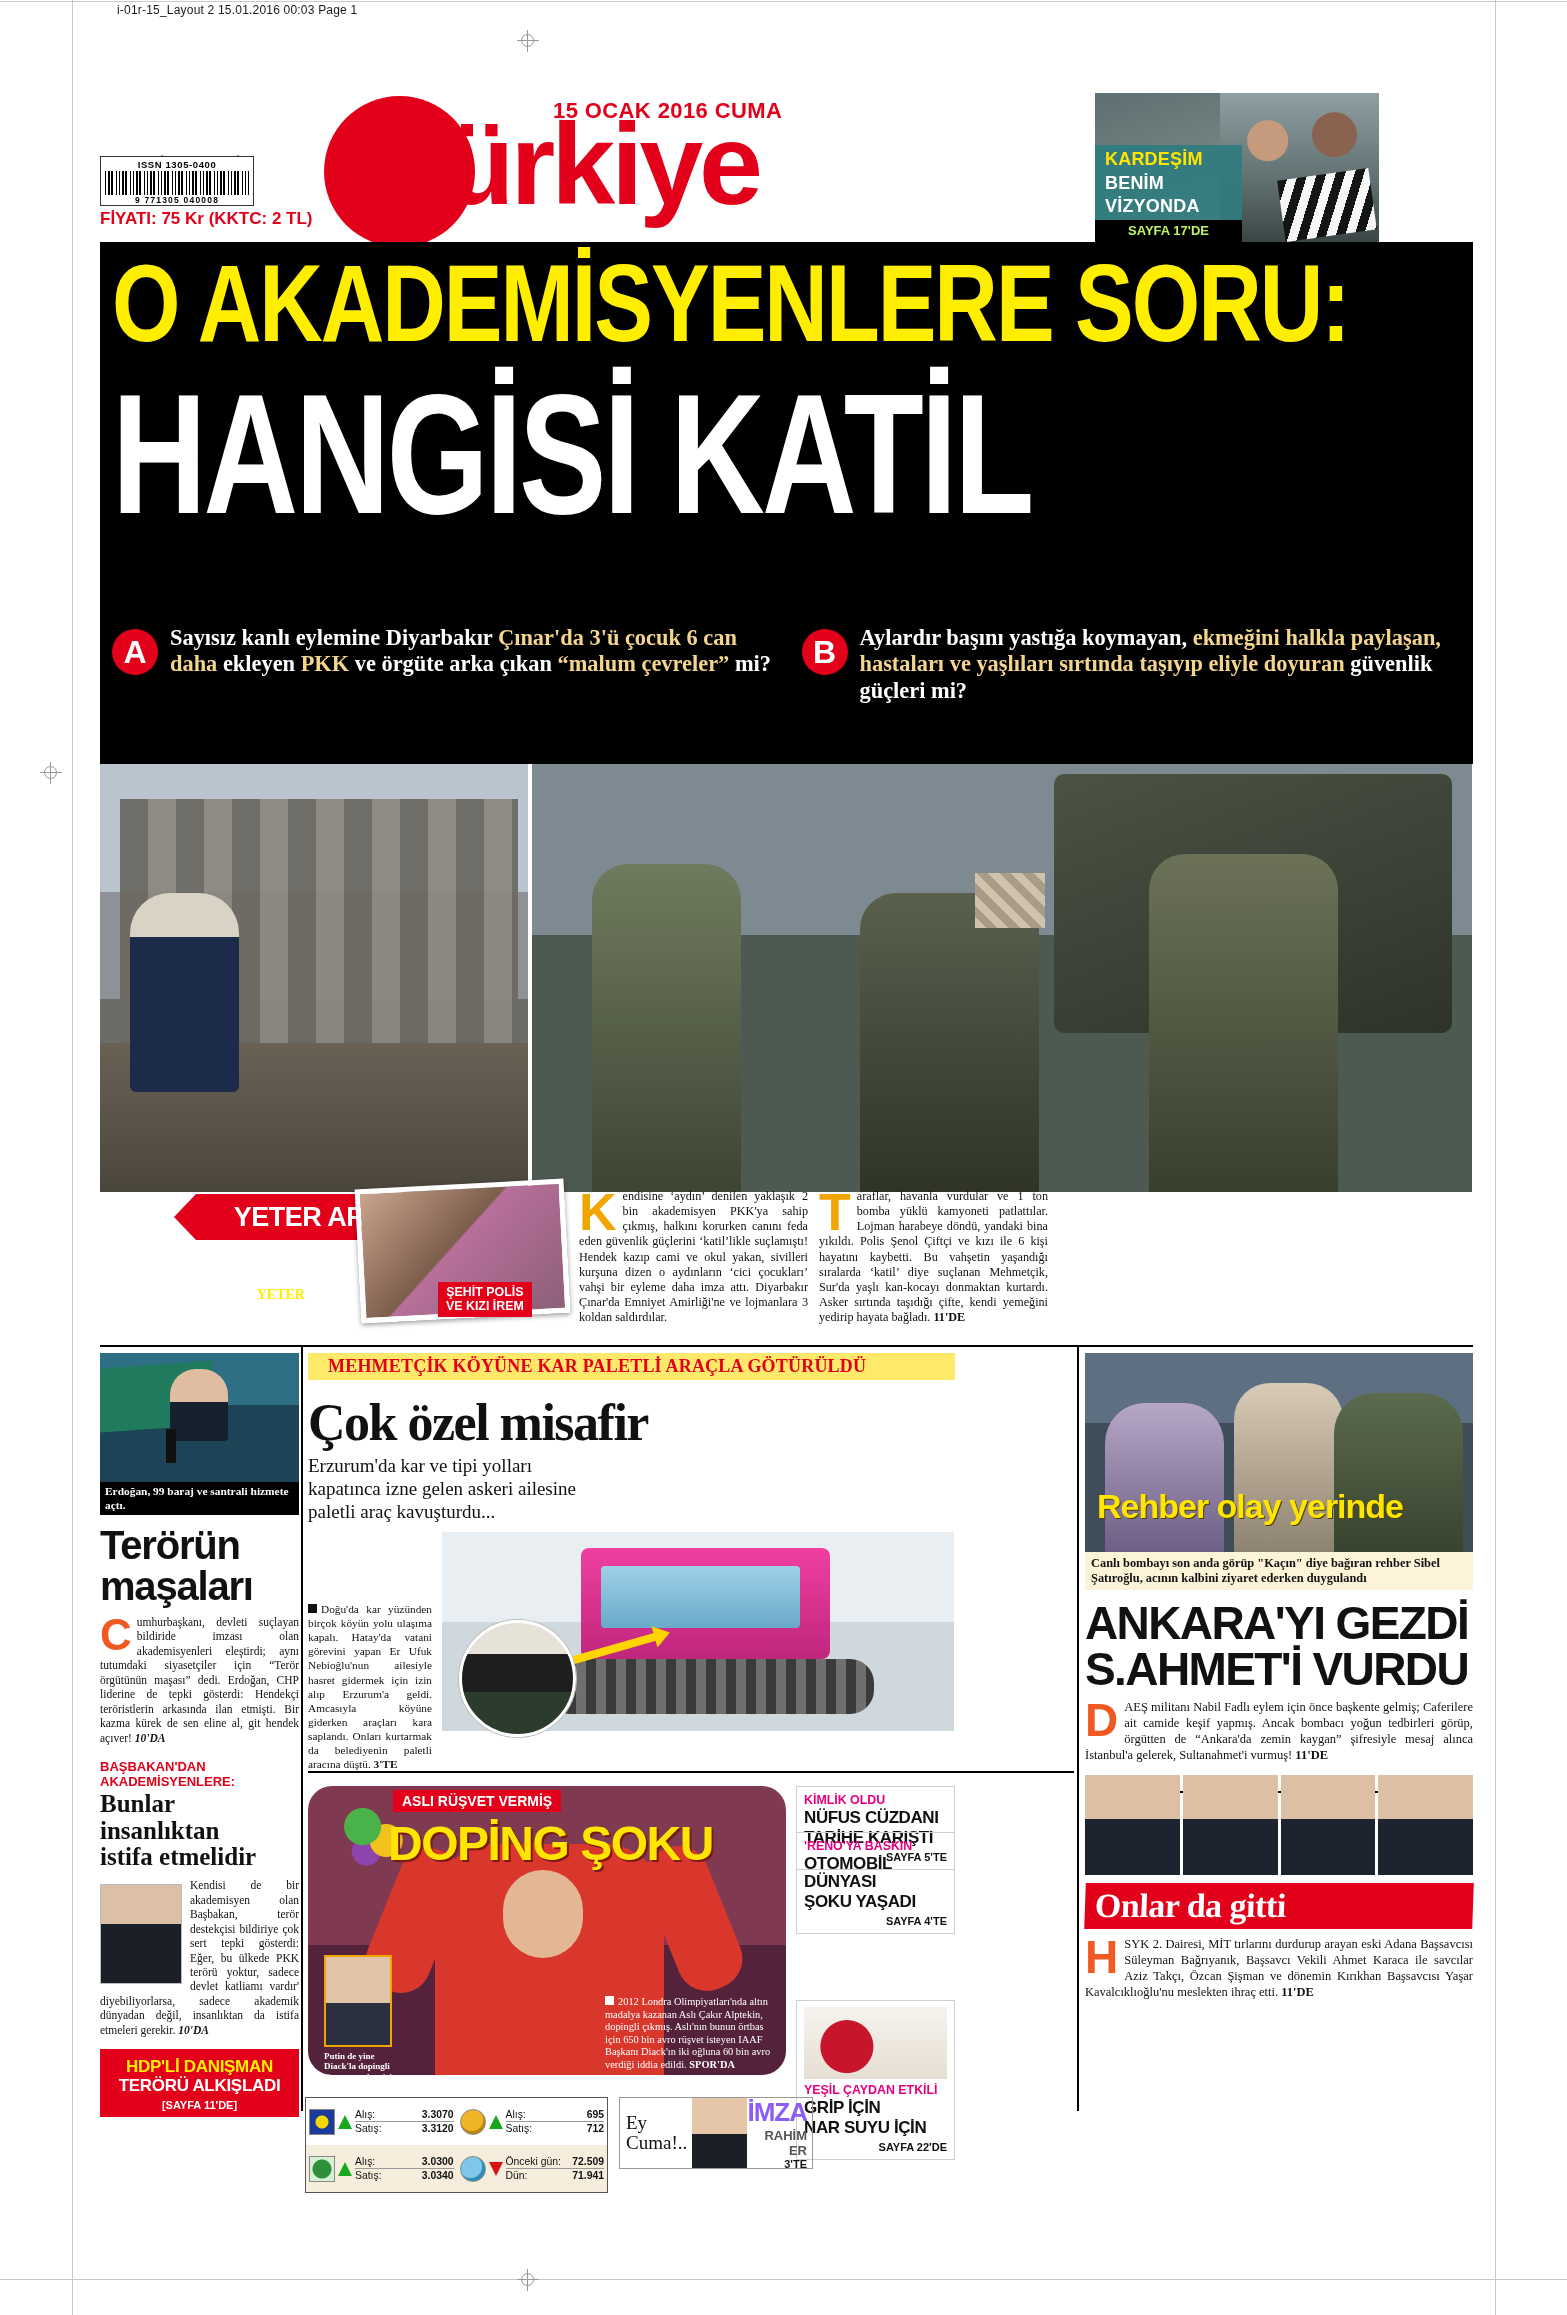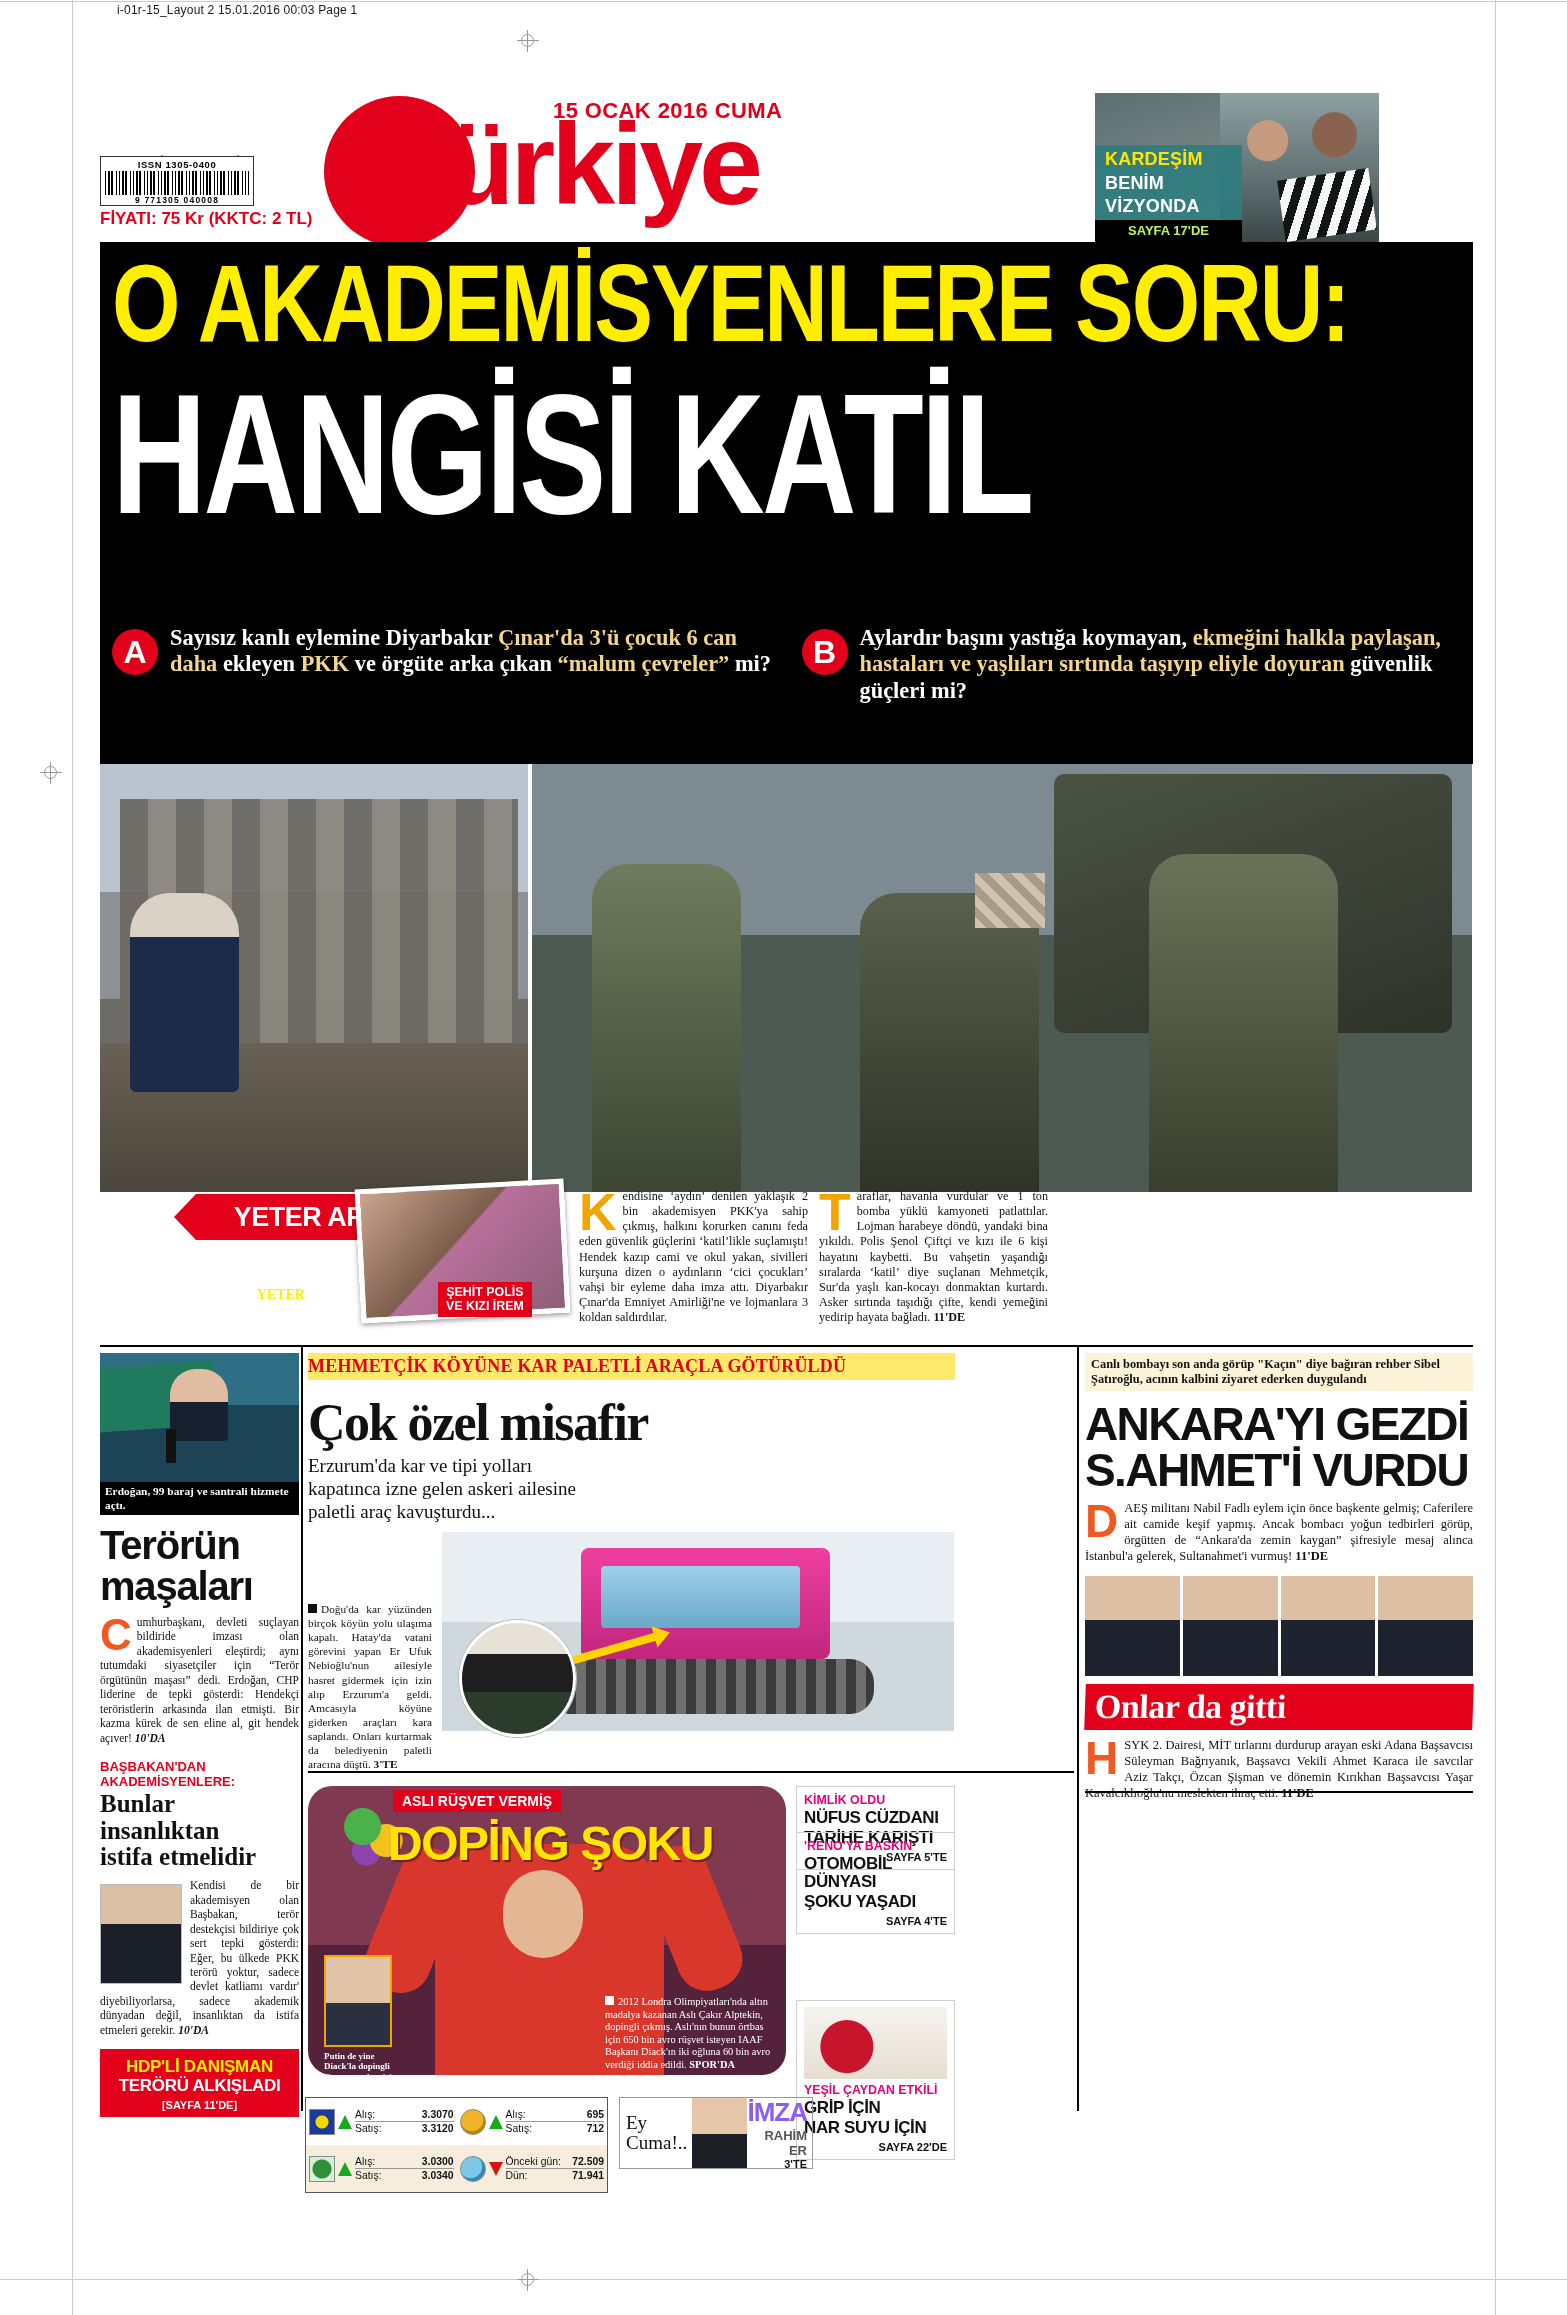--- a/index.html
+++ b/index.html
@@ -297,21 +297,21 @@
     line-height: 1.12; letter-spacing:-0.3px;
   }
   .hdp-box .l1 { color: #ffee00; }
   .hdp-box .l2 { color: #fff; }
   .hdp-box .pg { margin-top: 4px; font-family:"Liberation Sans",sans-serif;
                  font-weight:700; font-size: 11px; color:#fff; }
 
   
   .col-mid { position: absolute; left: 308px; top: 1353px; width: 647px; }
   .mid-kicker {
-    background: #ffe96b; color: #e2001a; padding: 3px 0;
+    background: #ffe96b; color: #e2001a; padding: 3px 20px;
     font-family: "Liberation Serif", serif; font-weight: 700; font-size: 18px;
     letter-spacing: 0.2px;
   }
   .h-misafir {
     margin-top: 16px; font-family: "Liberation Serif", serif; font-weight: 700;
     font-size: 52px; line-height: 1.02; color: #111; letter-spacing: -1.5px;
   }
   .mis-lead {
     margin-top: 6px; width: 299px;
     font-family: "Liberation Serif", serif; font-size: 19px;
@@ -775,20 +775,26 @@
     </div>
     <div class="face"></div>
     <div class="right">
       <div class="t1">İMZA</div>
       <div class="t2">RAHİM ER</div>
       <div class="t3">3'TE</div>
     </div>
   </div>
 
   <div class="col-right">
+    <div class="rehber-photo">
+      <div class="p1"></div>
+      <div class="p2"></div>
+      <div class="p3"></div>
+      <div class="rehber-title">Rehber olay yerinde</div>
+    </div>
     <div class="rehber-cap">Canlı bombayı son anda görüp "Kaçın" diye bağıran rehber Sibel Şatıroğlu, acının kalbini ziyaret ederken duygulandı</div>
 
     <div class="h-ankara">
       <div>ANKARA'YI GEZDİ</div>
       <div>S.AHMET'İ VURDU</div>
     </div>
     <div class="r-body">
       <span class="dropcap-o">D</span><span>AEŞ militanı Nabil Fadlı eylem için önce başkente gelmiş; Caferilere ait camide keşif yapmış. Ancak bombacı yoğun tedbirleri görüp, örgütten de “Ankara'da zemin kaygan” şifresiyle mesaj alınca İstanbul'a gelerek, Sultanahmet'i vurmuş!</span> <b>11'DE</b>
     </div>
 

